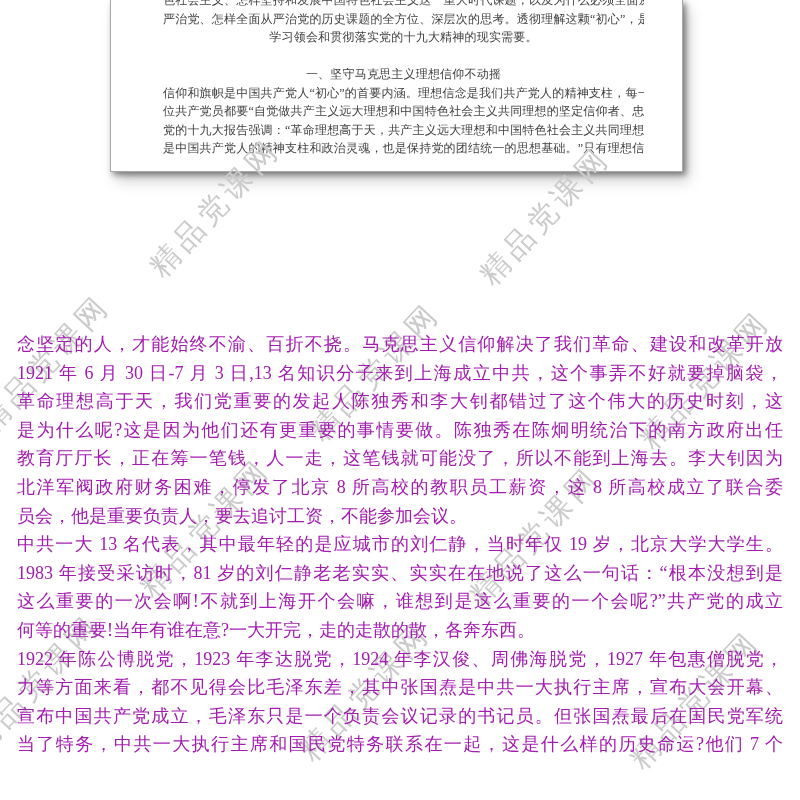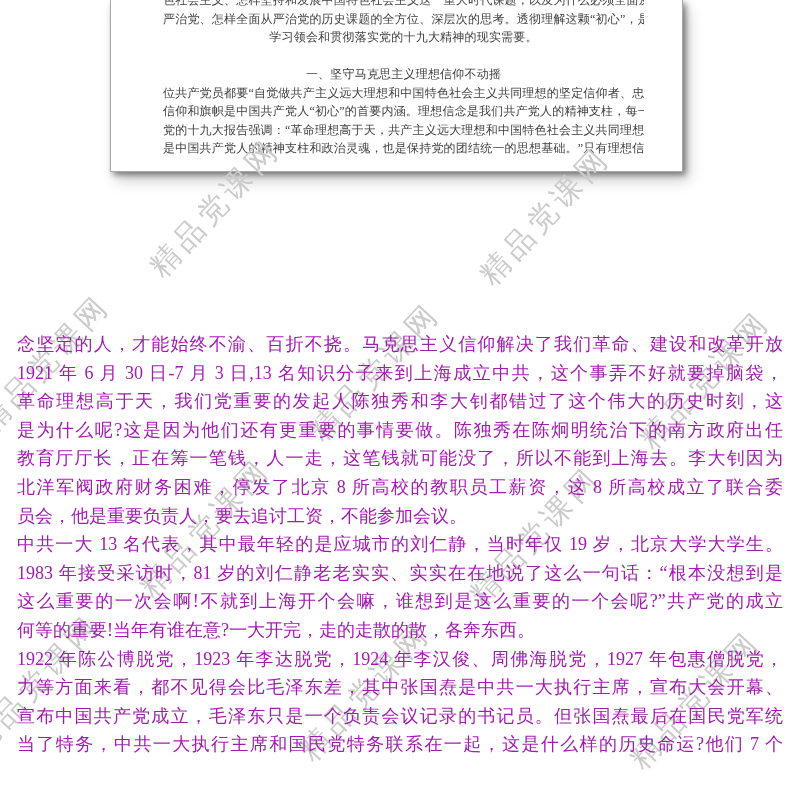--- a/index.html
+++ b/index.html
@@ -106,22 +106,22 @@
 
 <div id="screen">
 
   <div id="preview-page">
     <div id="preview-text">
         <div class="pv-line full">色社会主义、怎样坚持和发展中国特色社会主义这一重大时代课题，以及为什么必须全面从</div>
         <div class="pv-line full">严治党、怎样全面从严治党的历史课题的全方位、深层次的思考。透彻理解这颗“初心”，是</div>
         <div class="pv-line">学习领会和贯彻落实党的十九大精神的现实需要。</div>
         <div class="pv-line"></div>
         <div class="pv-line">一、坚守马克思主义理想信仰不动摇</div>
+        <div class="pv-line full">信仰和旗帜是中国共产党人“初心”的首要内涵。理想信念是我们共产党人的精神支柱，每一</div>
         <div class="pv-line full">位共产党员都要“自觉做共产主义远大理想和中国特色社会主义共同理想的坚定信仰者、忠</div>
-        <div class="pv-line full">信仰和旗帜是中国共产党人“初心”的首要内涵。理想信念是我们共产党人的精神支柱，每一</div>
         <div class="pv-line full">党的十九大报告强调：“革命理想高于天，共产主义远大理想和中国特色社会主义共同理想，</div>
         <div class="pv-line full">是中国共产党人的精神支柱和政治灵魂，也是保持党的团结统一的思想基础。”只有理想信</div>
       </div>
   </div>
 
   <div id="wm-layer">
       <span class="wm-tile" style="left: 215px; top: 208px; color: rgb(203, 203, 203);">精品党课网</span>
       <span class="wm-tile" style="left: 545px; top: 216px; color: rgb(203, 203, 203);">精品党课网</span>
       <span class="wm-tile" style="left: 45px; top: 364px; color: rgb(203, 203, 203);">精品党课网</span>
       <span class="wm-tile" style="left: 375px; top: 372px; color: rgb(203, 203, 203);">精品党课网</span>

